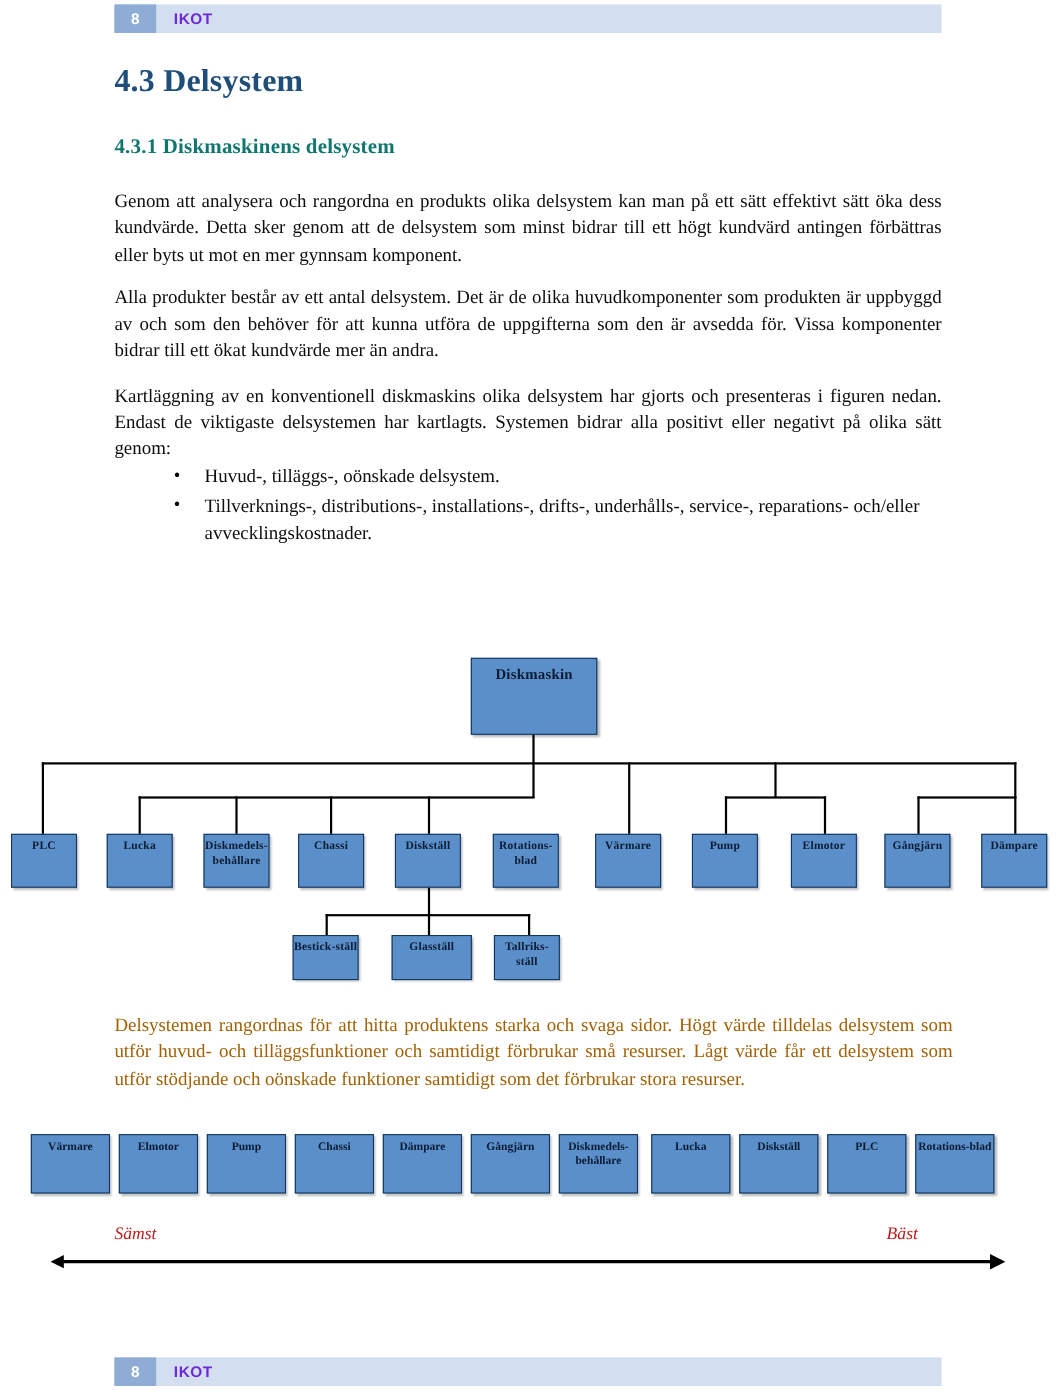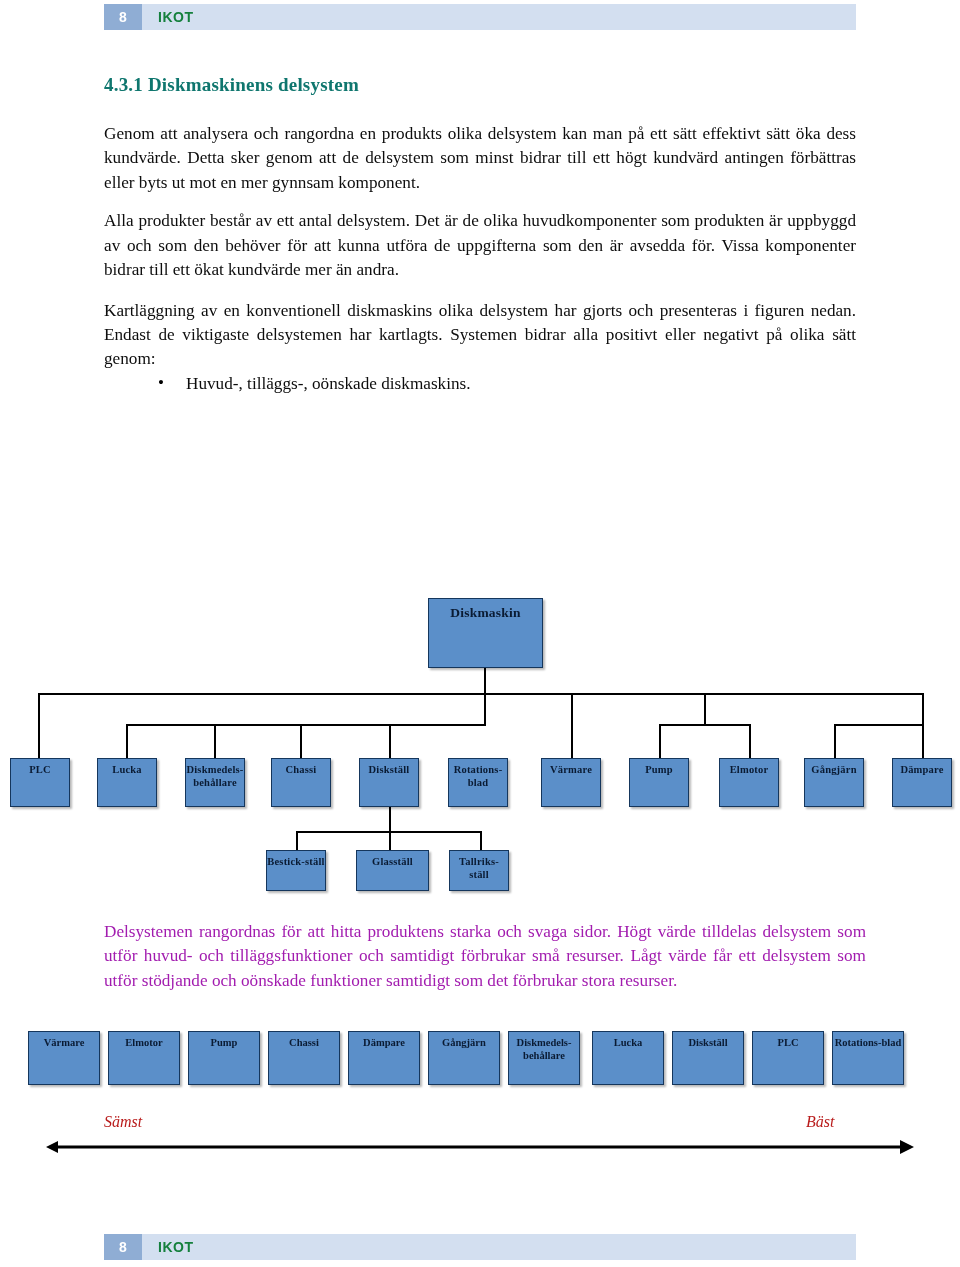--- a/index.html
+++ b/index.html
@@ -34,21 +34,21 @@
     background: #8fadd4;
     color: #ffffff;
     font-family: "Liberation Sans", sans-serif;
     font-size: 14px;
     font-weight: bold;
     display: flex;
     align-items: center;
     justify-content: center;
   }
   .runbar .docname {
-    color: #15803d;
+    color: #6d28d9;
     font-family: "Liberation Sans", sans-serif;
     font-size: 14px;
     font-weight: bold;
     letter-spacing: 0.5px;
     padding-left: 16px;
   }
 
   
   .content {
     position: absolute;
@@ -187,44 +187,46 @@
 
   p.closing {
     position: absolute;
     left: 104px;
     top: 920px;
     width: 762px;
     margin: 0;
     font-size: 17.2px;
     line-height: 1.42;
     text-align: justify;
-    color: #a21caf;
+    color: #a16207;
   }
 </style>
 </head>
 <body>
 
 <div class="runbar header">
   <div class="pagenum">8</div>
   <div class="docname">IKOT</div>
 </div>
 
 <div class="content">
 
+  <h1 class="sec-title">4.3 Delsystem</h1>
 
   <h2 class="sub-title">4.3.1 Diskmaskinens delsystem</h2>
 
   <p class="body-text tight">Genom att analysera och rangordna en produkts olika delsystem kan man på ett sätt effektivt sätt öka dess kundvärde. Detta sker genom att de delsystem som minst bidrar till ett högt kundvärd antingen förbättras eller byts ut mot en mer gynnsam komponent.</p>
 
   <p class="body-text">Alla produkter består av ett antal delsystem. Det är de olika huvudkomponenter som produkten är uppbyggd av och som den behöver för att kunna utföra de uppgifterna som den är avsedda för. Vissa komponenter bidrar till ett ökat kundvärde mer än andra.</p>
 
   <p class="body-text tight">Kartläggning av en konventionell diskmaskins olika delsystem har gjorts och presenteras i figuren nedan. Endast de viktigaste delsystemen har kartlagts. Systemen bidrar alla positivt eller negativt på olika sätt genom:</p>
 
   <ul class="bullets">
-    <li>Huvud-, tilläggs-, oönskade diskmaskins.</li>
+    <li>Huvud-, tilläggs-, oönskade delsystem.</li>
+    <li>Tillverknings-, distributions-, installations-, drifts-, underhålls-, service-, reparations- och/eller avvecklingskostnader.</li>
   </ul>
 
 </div>
 
 <div class="diagram">
 
   <div class="node root" style="left:428px; top:8px; width:115px; height:70px;">Diskmaskin</div>
 
   <div class="conn" style="left:484px; top:78px; width:2px; height:26px;"></div>
 

